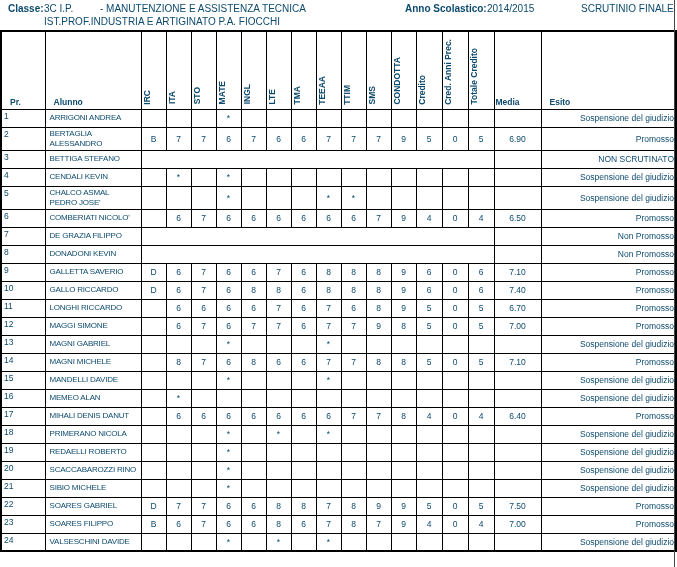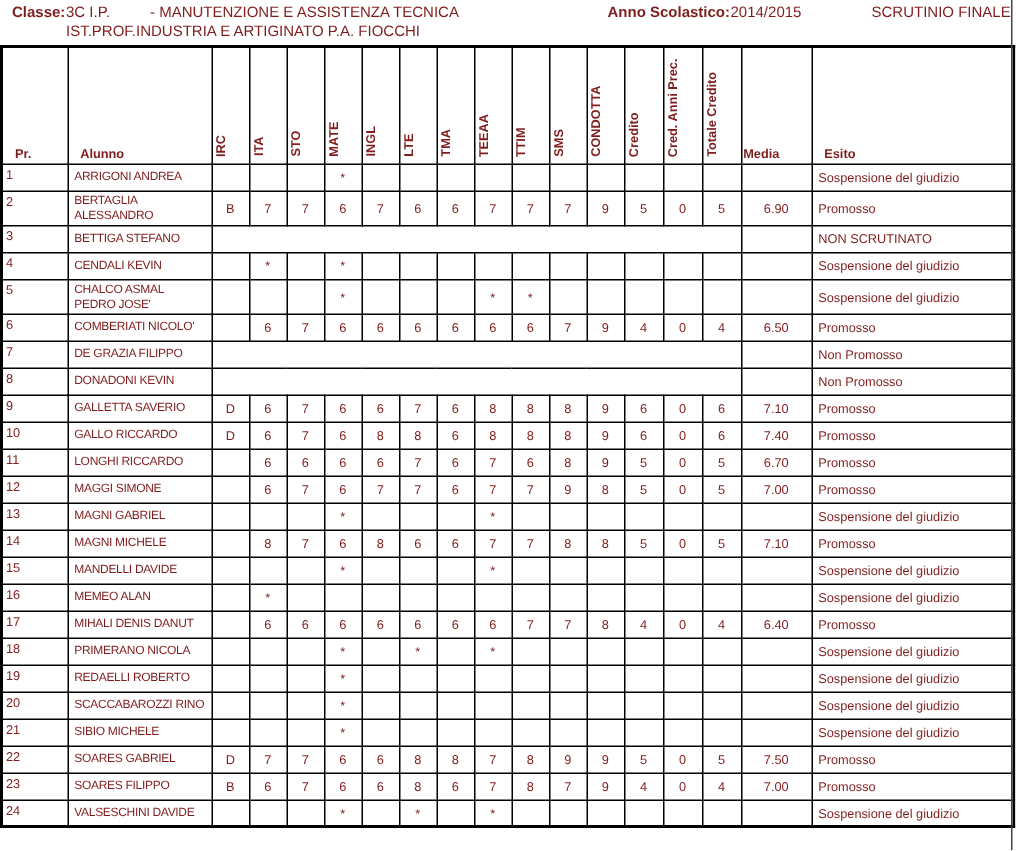--- a/index.html
+++ b/index.html
@@ -1,18 +1,18 @@
 <!DOCTYPE html>
 <html><head>
 <meta charset="utf-8">
 <style>
   html,body{margin:0;padding:0;background:#fff;}
   .page{
     position:relative;width:677px;height:567px;background:#ffffff;
-    font-family:"Liberation Sans", sans-serif;color:#7f1d1d;overflow:hidden;
+    font-family:"Liberation Sans", sans-serif;color:#0c4a6e;overflow:hidden;
   }
   .tophdr{position:absolute;top:0;left:0;width:677px;height:30px;font-size:10px;}
   .tophdr span{position:absolute;white-space:nowrap;}
   .lbl{font-weight:bold;}
   .pos-classe{left:8px;top:3px;}
   .pos-classeval{left:44px;top:3px;}
   .pos-course{left:100px;top:3px;}
   .pos-school{left:44px;top:16px;}
   .pos-anno{left:405px;top:3px;}
   .pos-annoval{left:487px;top:3px;}
@@ -25,21 +25,21 @@
   }
   .grid th,.grid td{border:1px solid #000;overflow:hidden;}
   .grid thead tr{height:78px;}
   .grid th{font-size:8.5px;font-weight:bold;vertical-align:bottom;padding:1px 1px 2px;text-align:left;background:#fff;}
   .grid th.left{text-align:left;padding-left:8px;}
   .vert{writing-mode:vertical-rl;transform:rotate(180deg);display:inline-block;white-space:nowrap;line-height:1.05;}
   .grid tbody tr{height:18px;}
   .grid td{font-size:8.5px;text-align:center;vertical-align:middle;padding:0 1px;background:#fff;}
   td.pr{text-align:left;vertical-align:top;padding:1px 0 0 2px;}
   td.alunno{text-align:left;padding:1px 2px;padding-left:4px;font-size:8px;letter-spacing:-0.2px;line-height:1.25;}
-  td.esito{text-align:left;padding-left:4px;}
+  td.esito{text-align:right;padding-left:4px;}
 </style>
 </head>
 <body>
 
 <div class="page">
   <div class="tophdr">
     <span class="lbl pos-classe">Classe:</span>
     <span class="pos-classeval">3C I.P.</span>
     <span class="pos-course">- MANUTENZIONE E ASSISTENZA TECNICA</span>
     <span class="pos-school">IST.PROF.INDUSTRIA E ARTIGINATO P.A. FIOCCHI</span>

